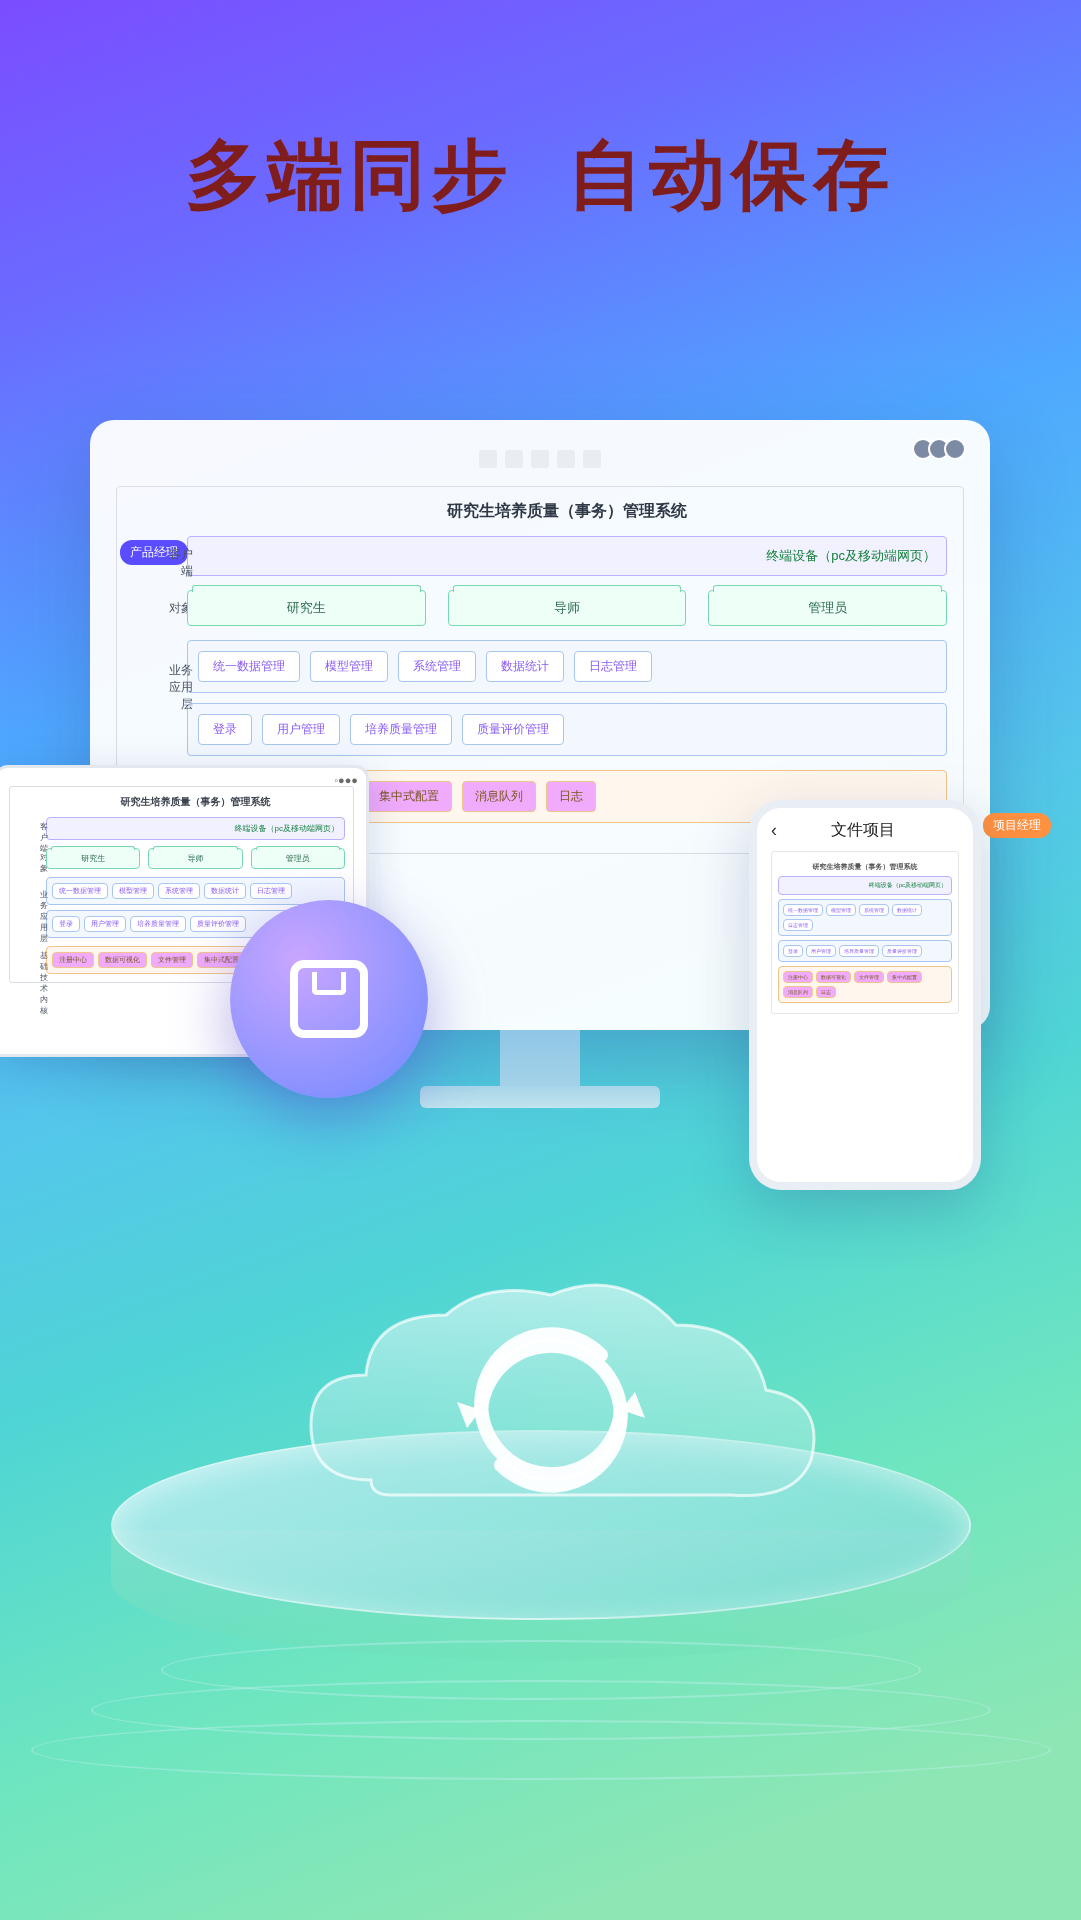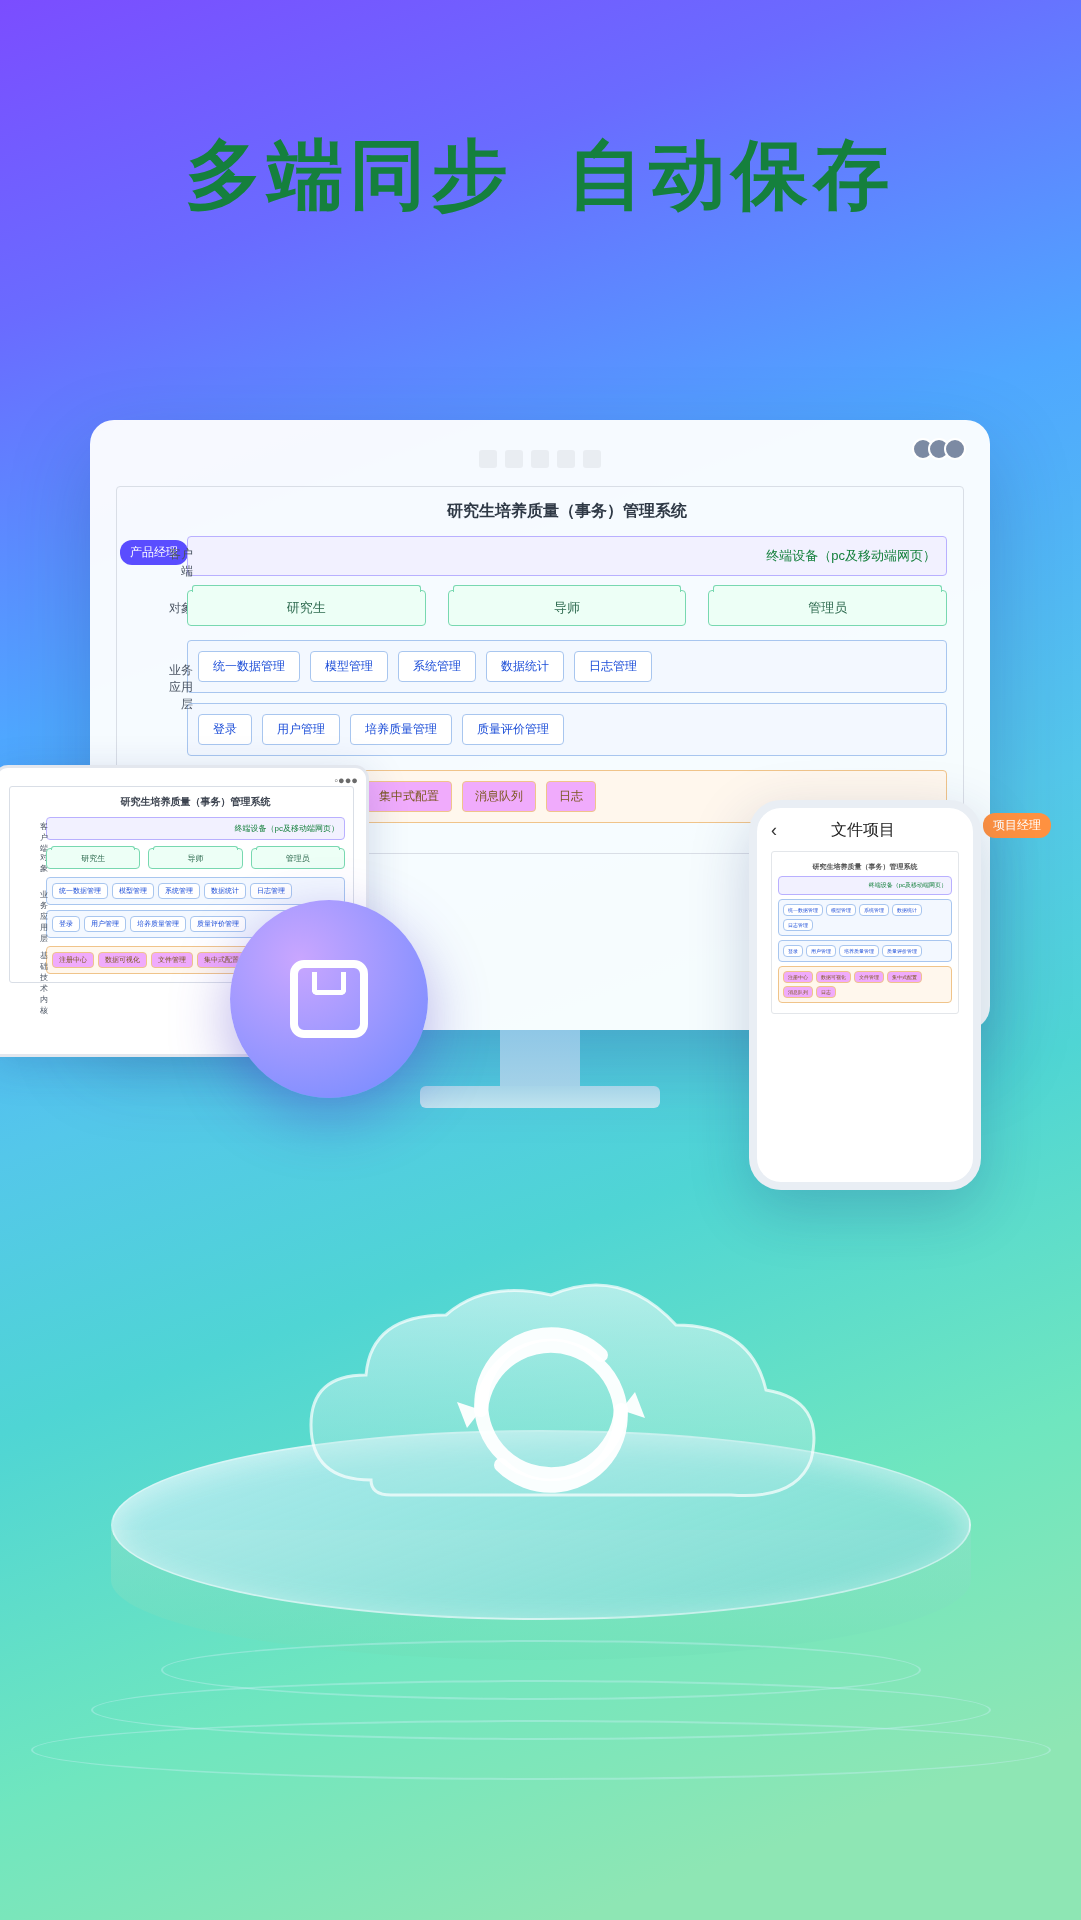--- a/index.html
+++ b/index.html
@@ -2,21 +2,21 @@
 <html><head>
 <meta charset="utf-8">
 <style>
 *{margin:0;padding:0;box-sizing:border-box;}
 body{width:1081px;height:1920px;position:relative;font-family:"PingFang SC","Microsoft YaHei",sans-serif;overflow:hidden;}
 
 
 .bg{position:absolute;inset:0;background:linear-gradient(160deg,#7b4dff 0%,#6a6bff 14%,#4fa7ff 32%,#54c7ea 50%,#4fd5d4 62%,#6fe6bf 78%,#8ee6b4 92%);}
 
 
-.heading{position:absolute;top:125px;left:0;right:0;text-align:center;font-size:76px;font-weight:700;color:#15803d;letter-spacing:6px;}
+.heading{position:absolute;top:125px;left:0;right:0;text-align:center;font-size:76px;font-weight:700;color:#7f1d1d;letter-spacing:6px;}
 
 
 .monitor{position:absolute;top:420px;left:90px;width:900px;height:610px;background:rgba(255,255,255,0.95);border-radius:24px;box-shadow:0 30px 80px rgba(30,50,120,0.25);padding:22px 26px;}
 .monitor-toolbar{height:34px;display:flex;align-items:center;justify-content:center;gap:8px;}
 .monitor-toolbar .b{width:18px;height:18px;background:#e9edf2;border-radius:3px;}
 .monitor-avatars{position:absolute;top:18px;right:24px;display:flex;}
 .monitor-avatars span{width:22px;height:22px;border-radius:50%;background:#7c8aa3;border:2px solid #fff;margin-left:-6px;}
 
 .monitor-body{margin-top:10px;border:1px solid #d9dee6;border-radius:4px;padding:14px 16px 16px 70px;position:relative;}
 .mon-title{text-align:center;font-size:16px;font-weight:600;color:#2f3946;margin-bottom:14px;}
@@ -26,21 +26,21 @@
 .row .side-lbl{top:10px;padding-left:24px;}
 
 
 .box{border:1px solid;border-radius:4px;}
 .client{background:#f2f1ff;border-color:#b9b0ff;padding:10px;text-align:right;font-size:13px;color:#15803d;}
 .obj-row{display:flex;gap:22px;justify-content:space-between;}
 .obj-row .box{flex:1;background:#edfff6;border-color:#78d8b0;padding:8px;text-align:center;font-size:13px;color:#2f6b50;position:relative;}
 .obj-row .box::before{content:"";position:absolute;top:-6px;left:4px;right:4px;height:6px;background:#edfff6;border:1px solid #78d8b0;border-bottom:none;border-radius:3px 3px 0 0;}
 
 .wrap-blue{border-color:#a8c6ef;background:#f3f8ff;padding:10px;display:flex;gap:10px;flex-wrap:wrap;}
-.wrap-blue .box{border-color:#a8c6ef;background:#fff;padding:6px 14px;font-size:12px;color:#1d4ed8;}
+.wrap-blue .box{border-color:#a8c6ef;background:#fff;padding:6px 14px;font-size:12px;color:#8b5cf6;}
 .wrap-orange{border-color:#f0c48a;background:#fff7ed;padding:10px;display:flex;gap:10px;flex-wrap:wrap;}
 .wrap-orange .box{border-color:#f0c48a;background:#f0abfc;padding:6px 12px;font-size:12px;color:#7a5720;}
 
 .tag-pm{position:absolute;left:30px;top:120px;background:#5a4dff;color:#fff;font-size:12px;padding:4px 10px;border-radius:12px;}
 .tag-prj{position:absolute;right:18px;top:230px;background:#35d1aa;color:#fff;font-size:12px;padding:4px 10px;border-radius:12px;}
 .tag-cs{position:absolute;right:-88px;top:326px;background:#ff9140;color:#fff;font-size:12px;padding:4px 10px;border-radius:12px;}
 
 
 .tablet{position:absolute;top:765px;left:-6px;width:375px;height:292px;background:#fff;border-radius:14px 14px 0 0;border:3px solid #e3e7ee;padding:18px 12px 0;box-shadow:0 10px 40px rgba(30,50,120,0.18);}
 .tablet .t-avatars{position:absolute;top:6px;right:8px;font-size:11px;color:#6a6a6a;}

